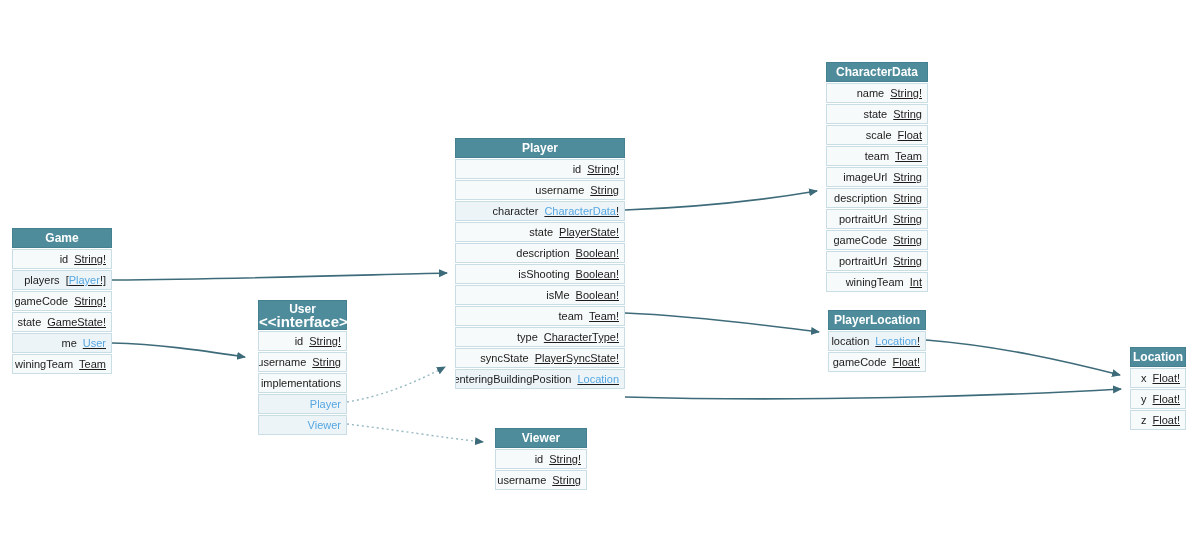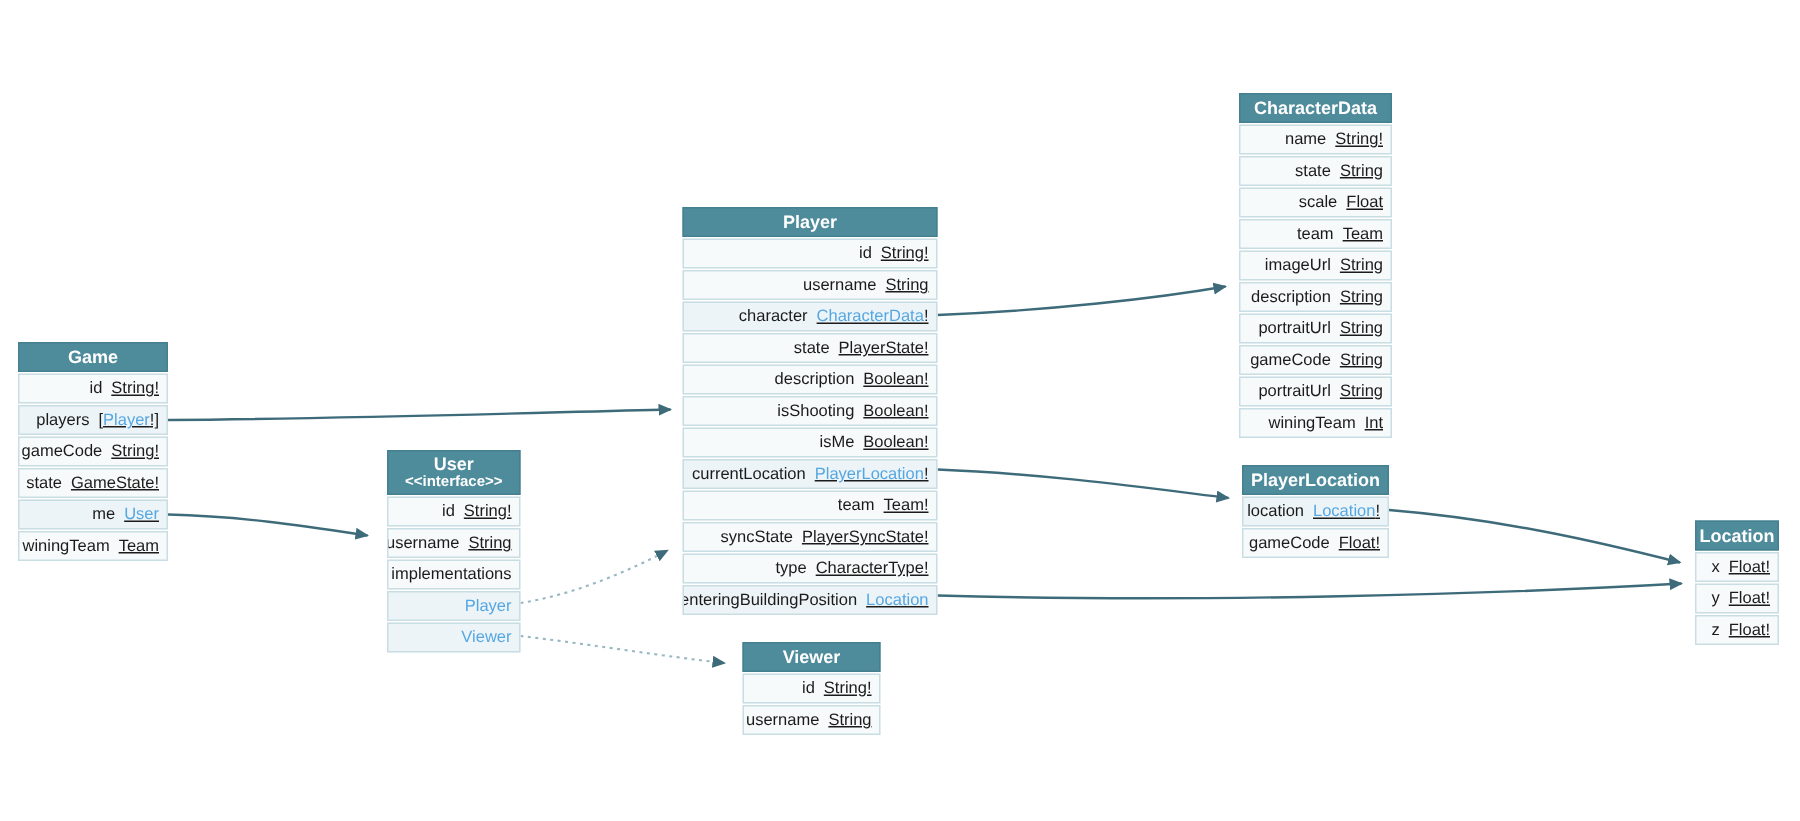--- a/index.html
+++ b/index.html
@@ -7,21 +7,21 @@
     width:1200px;height:547px;position:relative;background:#ffffff;
     font-family:"Liberation Sans", sans-serif;overflow:hidden;
   }
   #edges{position:absolute;left:0;top:0;width:1200px;height:547px;pointer-events:none;}
   .table{position:absolute;font-size:11px;color:#1b1b1b;}
   .thead{
     background:#4e8b9b;border:1px solid #44808f;color:#fff;font-weight:bold;
     font-size:12px;text-align:center;height:18px;line-height:18px;margin-bottom:1px;
   }
   .thead.two-line{height:28px;line-height:13px;padding-top:2px;box-sizing:border-box;height:30px;}
-  .thead .subtitle{font-size:10px;font-weight:bold;display:block;line-height:11px;}
+  .thead .subtitle{font-size:15px;font-weight:bold;display:block;line-height:11px;}
   .trow{
     background:#f7fafa;border:1px solid #c9dde4;height:18px;line-height:18px;
     margin-bottom:1px;display:flex;justify-content:flex-end;
     padding:0 5px;white-space:nowrap;overflow:hidden;
   }
   .trow.link-row{background:#edf4f8;padding-left:16px;}
   .fname{color:#1b1b1b;}
   .fname.link{color:#55a7e2;}
   .ftype{color:#1b1b1b;margin-left:6px;text-decoration:underline;}
   .ftype .lnk{color:#55a7e2;}
@@ -124,35 +124,31 @@
         <span class="ftype"><span>Boolean!</span></span>
       </div>
       <div class="trow">
         <span class="fname">isShooting</span>
         <span class="ftype"><span>Boolean!</span></span>
       </div>
       <div class="trow">
         <span class="fname">isMe</span>
         <span class="ftype"><span>Boolean!</span></span>
       </div>
-      <div class="trow link-row">
-        <span class="fname">currentLocation</span>
-        <span class="ftype"><span class="lnk">PlayerLocation</span><span>!</span></span>
-      </div>
       <div class="trow">
         <span class="fname">team</span>
         <span class="ftype"><span>Team!</span></span>
       </div>
       <div class="trow">
+        <span class="fname">type</span>
+        <span class="ftype"><span>CharacterType!</span></span>
+      </div>
+      <div class="trow">
         <span class="fname">syncState</span>
         <span class="ftype"><span>PlayerSyncState!</span></span>
-      </div>
-      <div class="trow">
-        <span class="fname">type</span>
-        <span class="ftype"><span>CharacterType!</span></span>
       </div>
       <div class="trow link-row">
         <span class="fname">enteringBuildingPosition</span>
         <span class="ftype"><span class="lnk">Location</span></span>
       </div>
     </div>
     <div class="table tbl-viewer">
       <div class="thead">Viewer</div>
       <div class="trow">
         <span class="fname">id</span>

